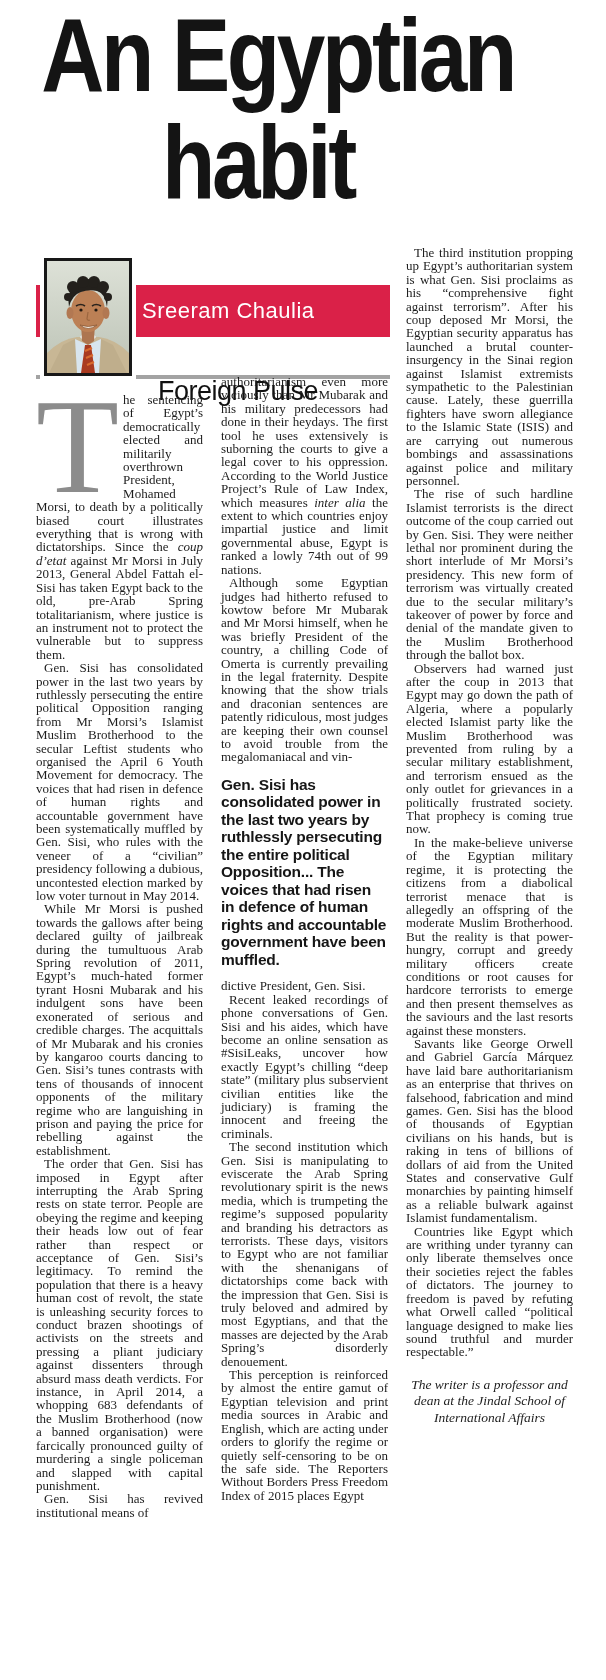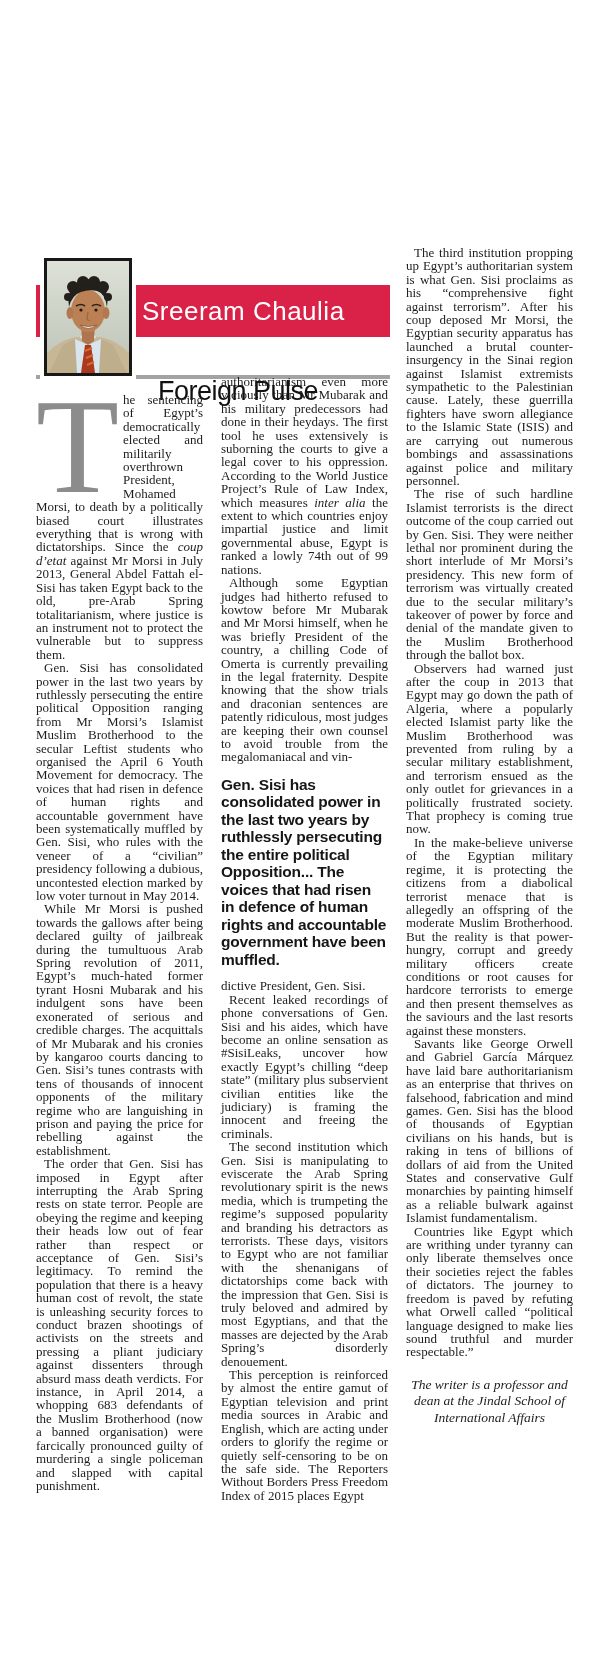--- a/index.html
+++ b/index.html
@@ -6,21 +6,21 @@
   .page{position:relative;width:606px;height:1680px;background:#ffffff;overflow:hidden;
         font-family:"Liberation Serif",serif;color:#1c1c1c;}
   
   .headline{position:absolute;left:0;top:2px;width:516px;margin:0;color:#141414;
             font-family:"Liberation Sans",sans-serif;font-weight:bold;}
   .hl-line{display:block;text-align:center;font-size:104px;line-height:107px;
            letter-spacing:-4px;transform:scaleX(0.84);transform-origin:50% 50%;white-space:nowrap;}
   
   .banner{position:absolute;left:36px;top:285px;width:354px;height:52px;z-index:1;}
   .author-name{position:absolute;left:106px;top:0;line-height:52px;color:#ffffff;
-               font-family:"Liberation Sans",sans-serif;font-size:26px;font-weight:400;letter-spacing:0.5px;}
+               font-family:"Liberation Sans",sans-serif;font-size:22px;font-weight:400;letter-spacing:0.5px;}
   .photo{position:absolute;left:44px;top:258px;width:82px;height:112px;z-index:2;
          border:3px solid #181818;box-shadow:0 0 0 4px #ffffff;background:#ccd2c6;}
   .photo svg{display:block;width:100%;height:100%;}
   .column-title{position:absolute;left:142px;top:360px;margin:16px;color:#111111;
                 font-family:"Liberation Sans",sans-serif;font-size:27px;font-weight:normal;letter-spacing:-0.5px;}
   .rule{position:absolute;left:36px;top:375px;width:354px;height:4px;}
   
   .col{position:absolute;width:167px;text-align:justify;font-size:13px;line-height:13.4px;}
   .c1{left:36px;top:393px;}
   .c2{left:221px;top:375px;}
@@ -34,20 +34,24 @@
              font-size:15.5px;line-height:17.5px;text-align:left;text-indent:0 !important;
              letter-spacing:-0.2px;margin:12px 0 11px 0 !important;}
   .note{font-style:italic;text-align:center;text-indent:0 !important;
         font-size:13.5px;line-height:16.5px;margin-top:18px !important;}
 </style>
 </head>
 <body>
 
 <div class="page">
 
+  <h1 class="headline" style="color: rgb(20, 20, 20);">
+    <span class="hl-line">An Egyptian</span>
+    <span class="hl-line">habit</span>
+  </h1>
 
   <div class="banner" style="background: rgb(218, 33, 72);">
     <span class="author-name">Sreeram Chaulia</span>
   </div>
 
   <div class="photo">
     <svg viewBox="0 0 82 112" preserveAspectRatio="none">
       <defs>
         <linearGradient id="bg" x1="0" y1="0" x2="0" y2="1">
           <stop offset="0" stop-color="#dde1d7"></stop>
@@ -93,20 +97,21 @@
 
   <div class="column-title">Foreign Pulse</div>
 
   <div class="rule" style="background: rgb(163, 163, 163);"></div>
 
   <div class="col c1">
       <p class="noindent"><span class="dc" style="color: rgb(140, 140, 140);">T</span><span>he sentencing of Egypt’s democratically elected and militarily overthrown President, Mohamed Morsi, to death by a politically biased court illustrates everything that is wrong with dictatorships. Since the </span><span class="it">coup d’etat</span><span> against Mr Morsi in July 2013, General Abdel Fattah el-Sisi has taken Egypt back to the old, pre-Arab Spring totalitarianism, where justice is an instrument not to protect the vulnerable but to suppress them.</span></p>
       <p><span>Gen. Sisi has consolidated power in the last two years by ruthlessly persecuting the entire political Opposition ranging from Mr Morsi’s Islamist Muslim Brotherhood to the secular Leftist students who organised the April 6 Youth Movement for democracy. The voices that had risen in defence of human rights and accountable government have been systematically muffled by Gen. Sisi, who rules with the veneer of a “civilian” presidency following a dubious, uncontested election marked by low voter turnout in May 2014.</span></p>
       <p><span>While Mr Morsi is pushed towards the gallows after being declared guilty of jailbreak during the tumultuous Arab Spring revolution of 2011, Egypt’s much-hated former tyrant Hosni Mubarak and his indulgent sons have been exonerated of serious and credible charges. The acquittals of Mr Mubarak and his cronies by kangaroo courts dancing to Gen. Sisi’s tunes contrasts with tens of thousands of innocent opponents of the military regime who are languishing in prison and paying the price for rebelling against the establishment.</span></p>
       <p><span>The order that Gen. Sisi has imposed in Egypt after interrupting the Arab Spring rests on state terror. People are obeying the regime and keeping their heads low out of fear rather than respect or acceptance of Gen. Sisi’s legitimacy. To remind the population that there is a heavy human cost of revolt, the state is unleashing security forces to conduct brazen shootings of activists on the streets and pressing a pliant judiciary against dissenters through absurd mass death verdicts. For instance, in April 2014, a whopping 683 defendants of the Muslim Brotherhood (now a banned organisation) were farcically pronounced guilty of murdering a single policeman and slapped with capital punishment.</span></p>
+      <p><span>Gen. Sisi has revived institutional means of</span></p>
     </div>
   <div class="col c2">
       <p class="noindent"><span>authoritarianism even more viciously than Mr Mubarak and his military predecessors had done in their heydays. The first tool he uses extensively is suborning the courts to give a legal cover to his oppression. According to the World Justice Project’s Rule of Law Index, which measures </span><span class="it">inter alia</span><span> the extent to which countries enjoy impartial justice and limit governmental abuse, Egypt is ranked a lowly 74th out of 99 nations.</span></p>
       <p><span>Although some Egyptian judges had hitherto refused to kowtow before Mr Mubarak and Mr Morsi himself, when he was briefly President of the country, a chilling Code of Omerta is currently prevailing in the legal fraternity. Despite knowing that the show trials and draconian sentences are patently ridiculous, most judges are keeping their own counsel to avoid trouble from the megalomaniacal and vin-</span></p>
       <p class="pullquote"><span>Gen. Sisi has consolidated power in the last two years by ruthlessly persecuting the entire political Opposition... The voices that had risen in defence of human rights and accountable government have been muffled.</span></p>
       <p class="noindent"><span>dictive President, Gen. Sisi.</span></p>
       <p><span>Recent leaked recordings of phone conversations of Gen. Sisi and his aides, which have become an online sensation as #SisiLeaks, uncover how exactly Egypt’s chilling “deep state” (military plus subservient civilian entities like the judiciary) is framing the innocent and freeing the criminals.</span></p>
       <p><span>The second institution which Gen. Sisi is manipulating to eviscerate the Arab Spring revolutionary spirit is the news media, which is trumpeting the regime’s supposed popularity and branding his detractors as terrorists. These days, visitors to Egypt who are not familiar with the shenanigans of dictatorships come back with the impression that Gen. Sisi is truly beloved and admired by most Egyptians, and that the masses are dejected by the Arab Spring’s disorderly denouement.</span></p>
       <p><span>This perception is reinforced by almost the entire gamut of Egyptian television and print media sources in Arabic and English, which are acting under orders to glorify the regime or quietly self-censoring to be on the safe side. The Reporters Without Borders Press Freedom Index of 2015 places Egypt</span></p>
     </div>

